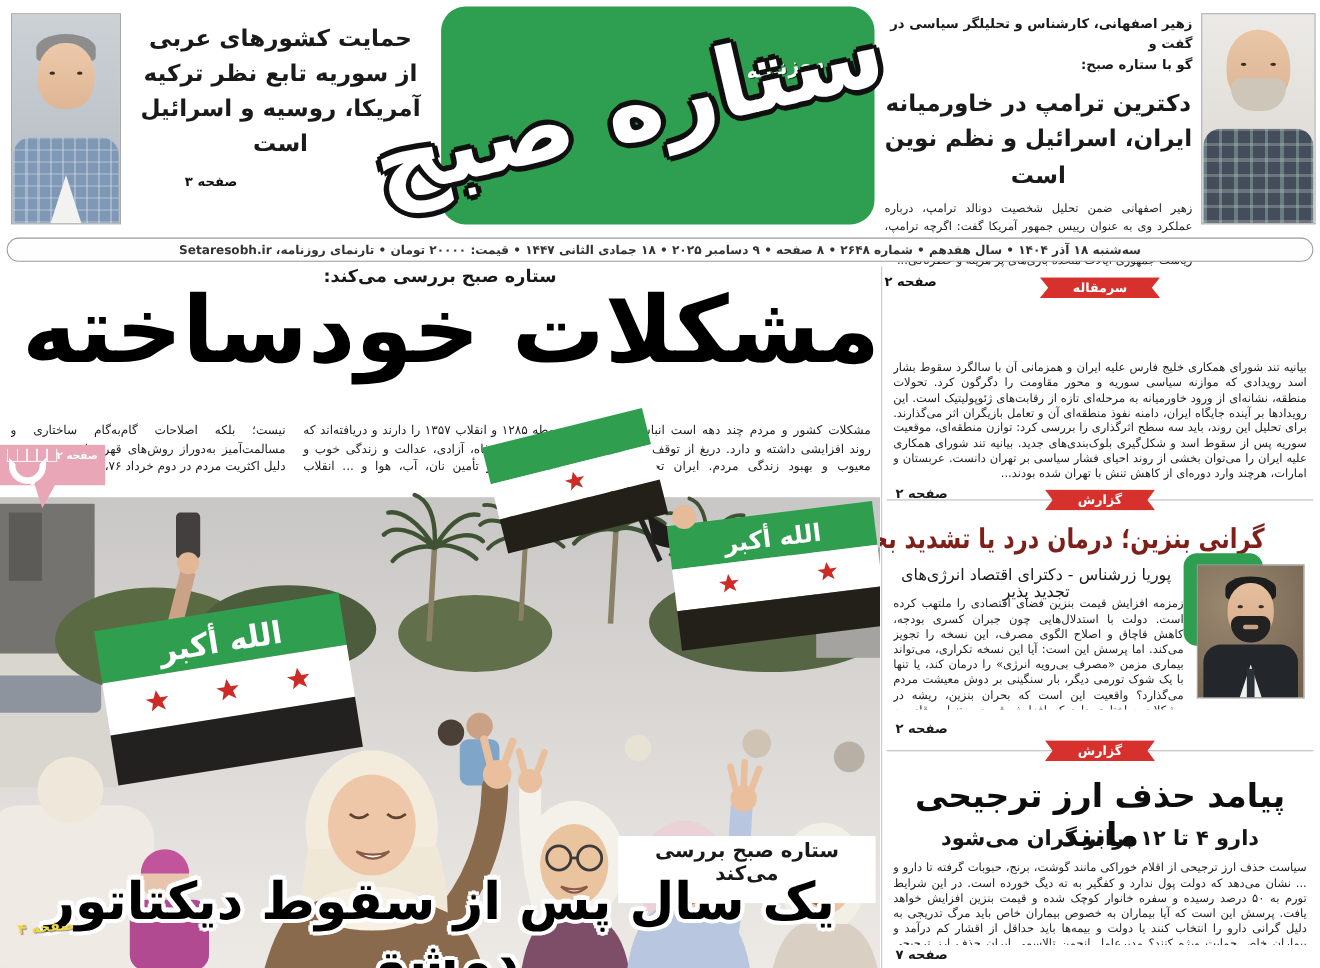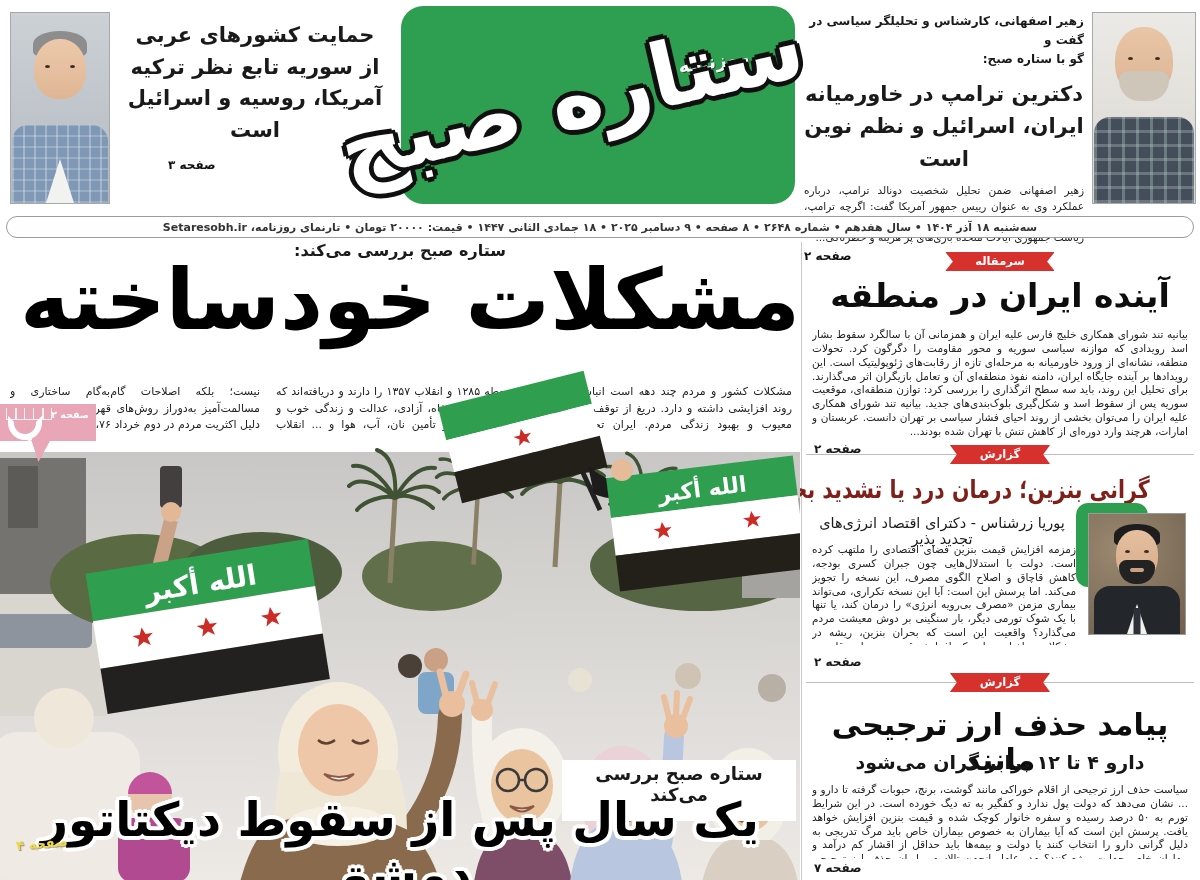--- a/index.html
+++ b/index.html
@@ -180,21 +180,20 @@
 
   <div class="datebar">
     <span>سه‌شنبه ۱۸ آذر ۱۴۰۴ • سال هفدهم • شماره ۲۶۴۸ • ۸ صفحه • ۹ دسامبر ۲۰۲۵ • ۱۸ جمادی الثانی ۱۴۴۷ • قیمت: ۲۰۰۰۰ تومان • تارنمای روزنامه، Setaresobh.ir</span>
   </div>
 
   <div class="vrule"></div>
   <div class="rightcol">
 
     <div class="sec sec1">
       <div class="badge">سرمقاله</div>
-      <div class="sec-headline">آینده ایران در منطقه</div>
       <div class="sec-body">بیانیه تند شورای همکاری خلیج فارس علیه ایران و همزمانی آن با سالگرد سقوط بشار اسد رویدادی که موازنه سیاسی سوریه و محور مقاومت را دگرگون کرد. تحولات منطقه، نشانه‌ای از ورود خاورمیانه به مرحله‌ای تازه از رقابت‌های ژئوپولیتیک است. این رویدادها بر آینده جایگاه ایران، دامنه نفوذ منطقه‌ای آن و تعامل بازیگران اثر می‌گذارند. برای تحلیل این روند، باید سه سطح اثرگذاری را بررسی کرد: توازن منطقه‌ای، موقعیت سوریه پس از سقوط اسد و شکل‌گیری بلوک‌بندی‌های جدید. بیانیه تند شورای همکاری علیه ایران را می‌توان بخشی از روند احیای فشار سیاسی بر تهران دانست. عربستان و امارات، هرچند وارد دوره‌ای از کاهش تنش با تهران شده بودند...</div>
       <div class="sec-pageref">صفحه ۲</div>
     </div>
 
     <div class="sec sec2">
       <div class="badge">گزارش</div>
       <div class="sec-headline"><span class="squeeze">گرانی بنزین؛ درمان درد یا تشدید بحران؟</span></div>
       <div class="byline">پوریا زرشناس - دکترای اقتصاد انرژی‌های تجدید پذیر</div>
       <div class="r1-photo">
         <div class="r1-accent"></div>

